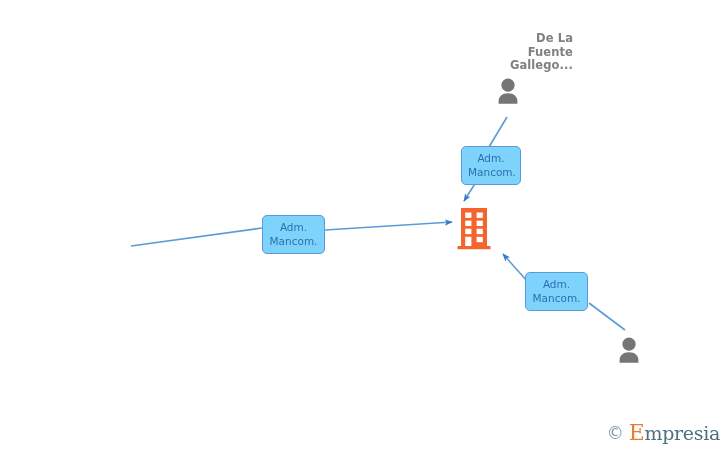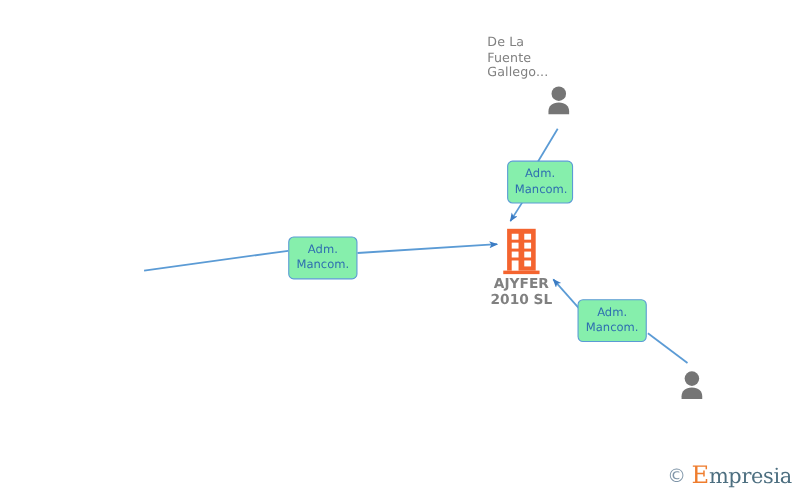--- a/index.html
+++ b/index.html
@@ -24,21 +24,22 @@
     top: 0;
     width: 728px;
     height: 450px;
     pointer-events: none;
   }
 
   
   .person-node {
     position: absolute;
     width: 130px;
-    text-align: left;
+    text-align: right;
+    font-weight: bold;
   }
   .person-icon {
     display: block;
     margin: 0 auto;
     width: 30px;
     height: 30px;
   }
   .person-name {
     display: block;
     margin-top: 2px;
@@ -74,21 +75,21 @@
     font-weight: bold;
     line-height: 14px;
     color: #808080;
     white-space: pre-line;
   }
 
   
   .edge-label {
     position: absolute;
     box-sizing: border-box;
-    background: #86efac;
+    background: #7dd3fc;
     border: 1px solid #5b9bd5;
     border-radius: 5px;
     padding: 4px 6px 5px 6px;
     text-align: center;
     font-family: "DejaVu Sans", sans-serif;
     font-size: 10.5px;
     line-height: 14px;
     color: #2f6fb0;
     white-space: pre-line;
     box-shadow: 0 0 0 0 rgba(0,0,0,0);
@@ -174,22 +175,20 @@
       <rect x="1.5" y="40" width="33" height="3.2" fill="#f4642f"></rect>
       <rect x="9.2" y="6.5" width="6.2" height="5.4" fill="#ffffff"></rect>
       <rect x="20.6" y="6.5" width="6.2" height="5.4" fill="#ffffff"></rect>
       <rect x="9.2" y="14.6" width="6.2" height="5.4" fill="#ffffff"></rect>
       <rect x="20.6" y="14.6" width="6.2" height="5.4" fill="#ffffff"></rect>
       <rect x="9.2" y="22.7" width="6.2" height="5.4" fill="#ffffff"></rect>
       <rect x="20.6" y="22.7" width="6.2" height="5.4" fill="#ffffff"></rect>
       <rect x="9.2" y="30.8" width="6.2" height="9.2" fill="#ffffff"></rect>
       <rect x="20.6" y="30.8" width="6.2" height="5.4" fill="#ffffff"></rect>
     </svg>
-    <span class="company-name">AJYFER
-2010 SL</span>
   </div>
 
   <div class="edge-label" style="left:461px; top:146px; width:60px;">Adm.
 Mancom.</div>
 
   <div class="edge-label" style="left:262px; top:215px; width:63px;">Adm.
 Mancom.</div>
 
   <div class="edge-label" style="left:525px; top:272px; width:63px;">Adm.
 Mancom.</div>

